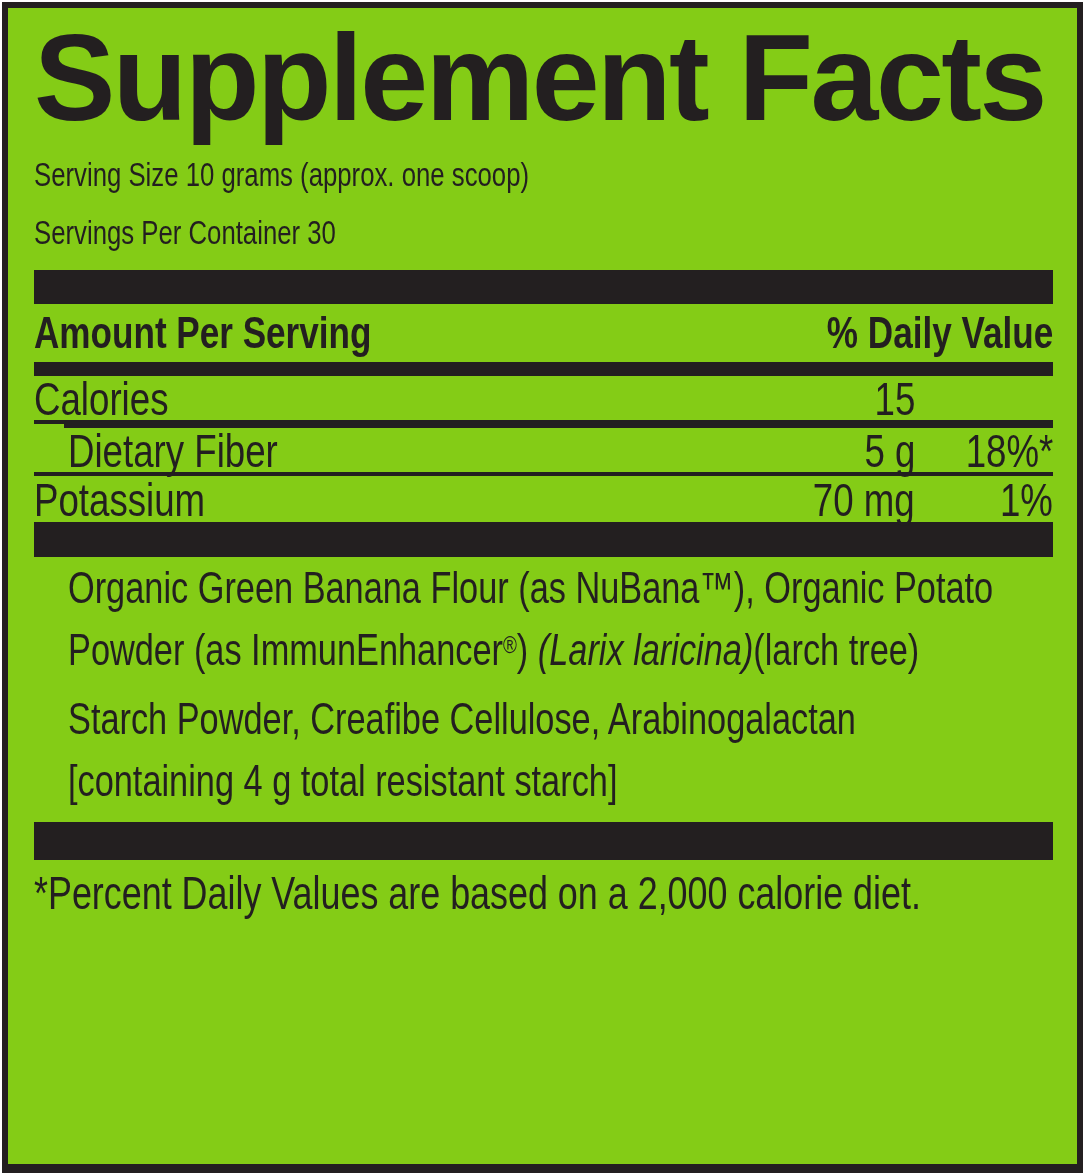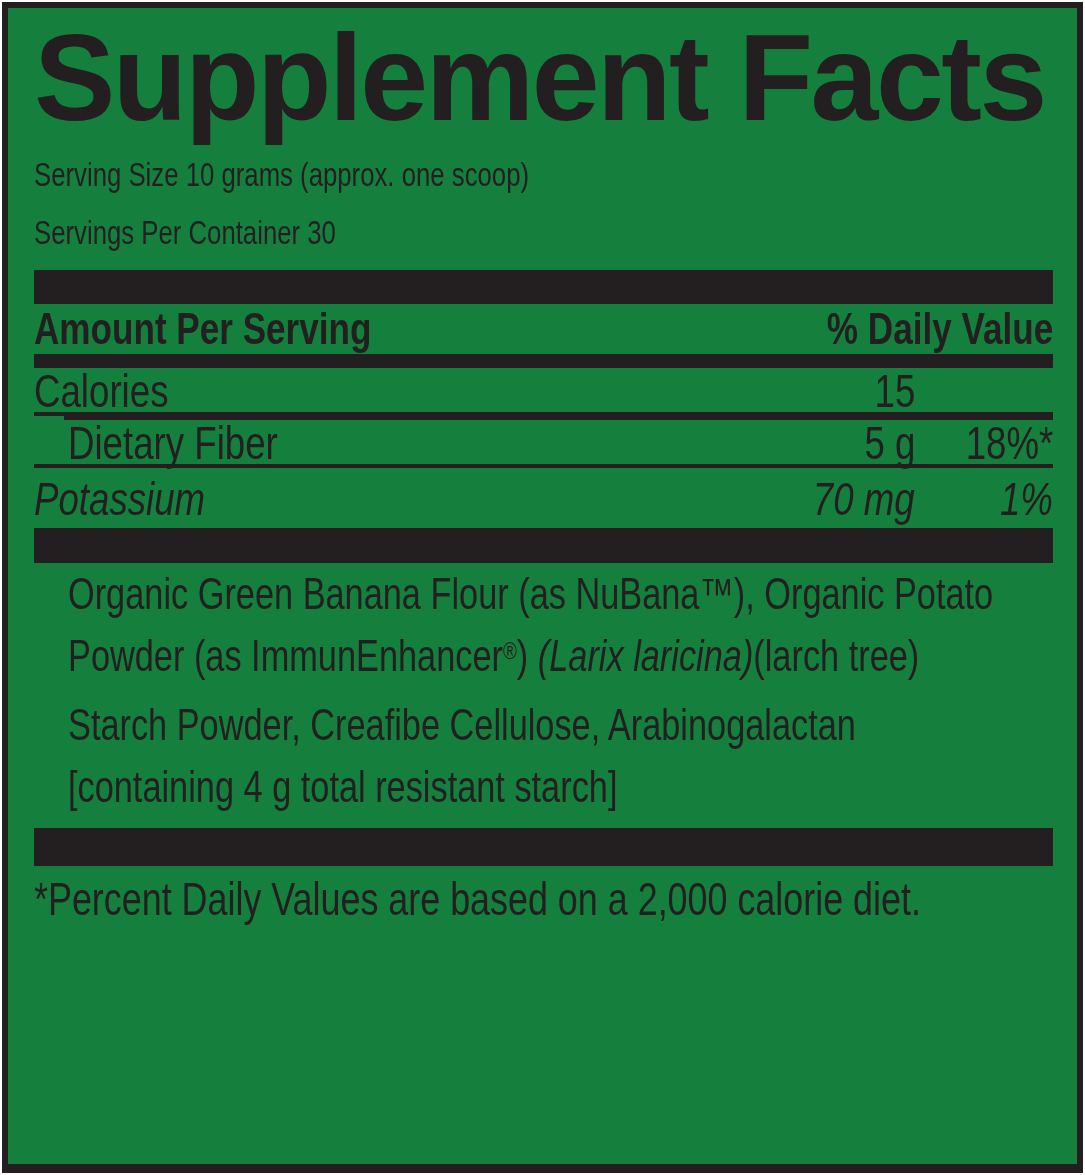--- a/index.html
+++ b/index.html
@@ -18,21 +18,21 @@
   .label {
     position: absolute;
     left: 2px;
     top: 2px;
     width: 1081px;
     height: 1171px;
     box-sizing: border-box;
     border: 6px solid #231f20;
     border-bottom-width: 9px;
     padding: 0 24px 0 26px;
-    background: #15803d;
+    background: #84cc16;
   }
   
   .cx {
     display: inline-block;
     white-space: nowrap;
     transform: scaleX(.78);
     transform-origin: 0 50%;
   }
   .b { font-weight: bold; }
 
@@ -51,25 +51,25 @@
   .bar-thin { height: 14px; }
   .bar-2 { height: 35px; }
   .bar-3 { height: 38px; margin-top: 10px; }
 
   .row {
     position: relative;
     display: flex;
     align-items: center;
     font-size: 47px;
   }
-  .thead { height: 50px; font-size: 45px; }
+  .thead { height: 58px; font-size: 45px; }
   .r-cal { height: 44px; }
   .r-carb { height: 63px; }
   .r-fiber { height: 44px; }
-  .r-pot { height: 60px; font-style: italic; }
+  .r-pot { height: 46px; }
   .r-blend { height: 70px; }
   .indent-label { margin-left: 34px; }
 
   .amt, .pct {
     position: absolute;
     top: 50%;
     white-space: nowrap;
     transform: translateY(-50%) scaleX(.78);
     transform-origin: 100% 50%;
   }

